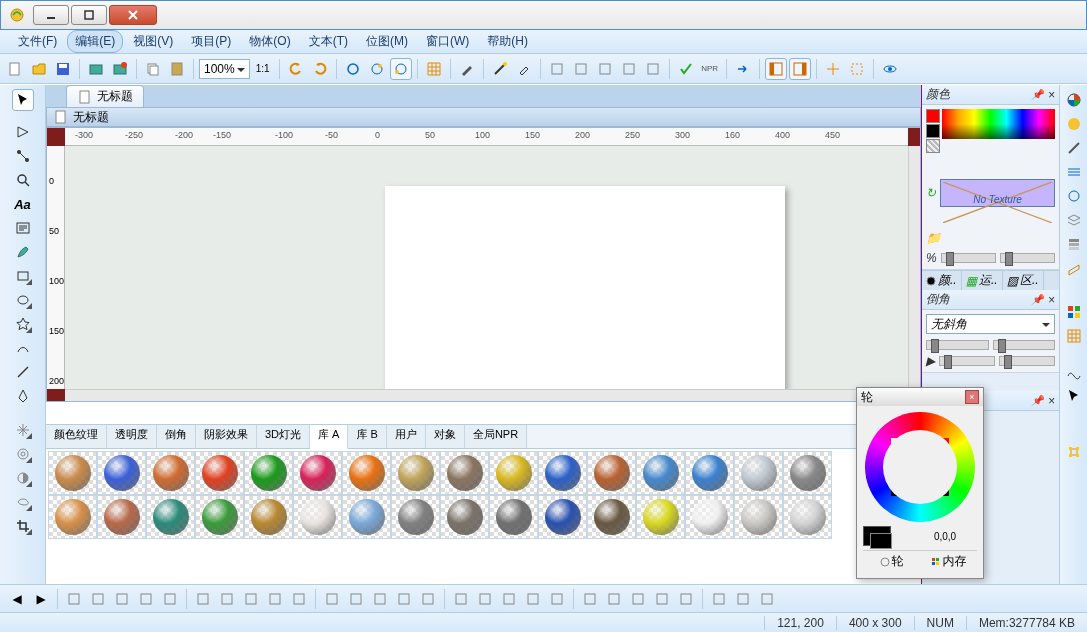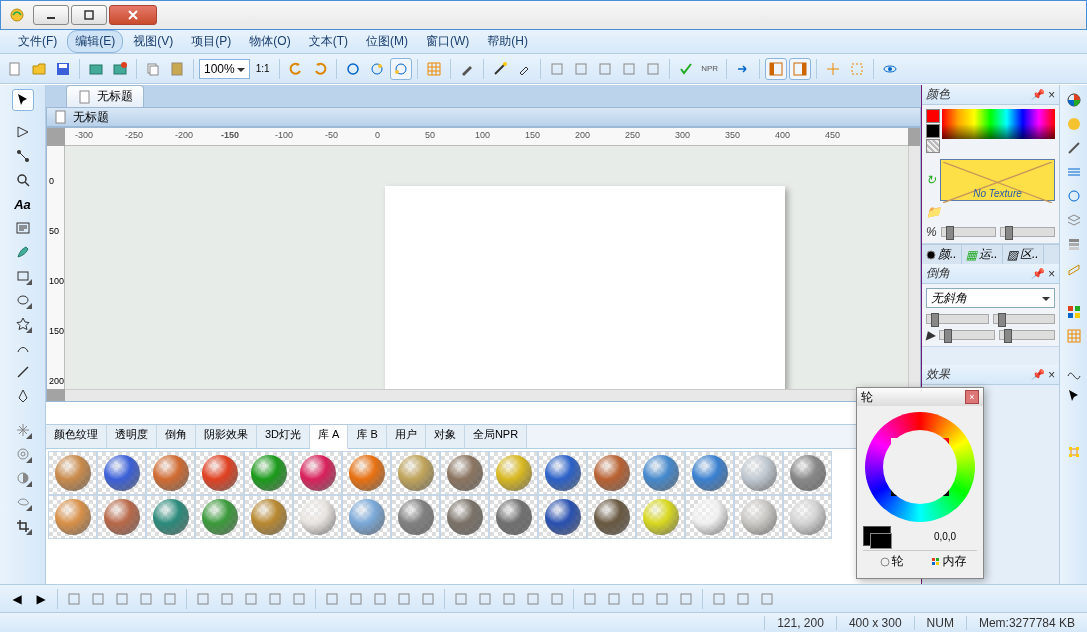--- a/index.html
+++ b/index.html
@@ -34,21 +34,21 @@
 .ltool.dd::after{content:"";position:absolute;right:1px;bottom:1px;border:3px solid transparent;border-bottom-color:#555;border-right-color:#555;}
 
 .center { flex: 1; display: flex; flex-direction: column; position: relative; }
 
 
 .doc-tabs { height: 22px; background: #bcd4eb; display: flex; align-items:flex-end; padding-left: 20px;}
 .doc-tab { background: linear-gradient(#fdfeff,#e6eef8); border: 1px solid #9db8d4; border-bottom:none; padding: 2px 10px; border-radius: 4px 4px 0 0; display:flex; align-items:center; gap:4px;}
 .doc-area-hdr { height: 20px; background: linear-gradient(#d9e7f6,#b8d1ea); border:1px solid #9db8d4; display:flex; align-items:center; padding-left:6px; gap:4px;}
 
 
-.canvas-wrap { flex:1; background:#a3a3a3; border:1px solid #9db8d4; position:relative; overflow:hidden;}
+.canvas-wrap { flex:1; background:#7f1d1d; border:1px solid #9db8d4; position:relative; overflow:hidden;}
 .ruler-h { position:absolute; top:0; left:18px; right:12px; height:18px; background:#f8f8f8; border-bottom:1px solid #bbb; font-size:9px; color:#555;}
 .ruler-v { position:absolute; top:18px; left:0; width:18px; bottom:12px; background:#f8f8f8; border-right:1px solid #bbb;}
 .ruler-tick-h { position:absolute; top:2px; font-size:9px;}
 .ruler-tick-v { position:absolute; left:2px; font-size:9px;}
 .canvas-bg { position:absolute; top:18px; left:18px; right:12px; bottom:12px; background:#e8ece8;}
 .page { position:absolute; background:#fff; box-shadow: 3px 3px 6px rgba(0,0,0,.3);}
 .scroll-h { position:absolute; left:18px; right:12px; bottom:0; height:12px; background:#e8e8e8; border-top:1px solid #ccc;}
 .scroll-v { position:absolute; top:18px; right:0; width:12px; bottom:12px; background:#e8e8e8; border-left:1px solid #ccc;}
 
 
@@ -56,21 +56,21 @@
 .right-vtoolbar { width:28px; background:linear-gradient(90deg,#e9f3fc,#d6e8f9); border-left:1px solid #b5cde0; display:flex; flex-direction:column; align-items:center; padding-top:4px; gap:2px;}
 .panel-hdr { height:20px; background:linear-gradient(#e9f3fc,#d6e8f9); border-bottom:1px solid #b5cde0; display:flex; align-items:center; padding:0 4px; font-size:11px; color:#333; gap:4px;}
 .panel-hdr .spacer{flex:1;}
 .pin{font-size:10px;}
 .panel-body { background:#f0f4f8; border-bottom:1px solid #c5d6e6; padding:4px;}
 .color-row { display:flex; gap:2px; align-items:flex-start;}
 .swatch-col { display:flex; flex-direction:column; gap:1px;}
 .swatch { width:14px; height:14px; border:1px solid #888;}
 .gradient-box { flex:1; height:30px; background: linear-gradient(to right, red,orange,yellow,lime,cyan,blue,magenta,red); position:relative;}
 .gradient-box::before{content:"";position:absolute;inset:0;background:linear-gradient(to bottom, rgba(255,255,255,0), rgba(255,255,255,0) 50%, rgba(0,0,0,.6));}
-.tex-box { border:1px solid #5a7ca8; background:#fde047; height:42px; display:flex; align-items:center; justify-content:center; margin:0 0; position:relative;}
+.tex-box { border:1px solid #5a7ca8; background:#c4b5fd; height:28px; display:flex; align-items:center; justify-content:center; margin:20px 0; position:relative;}
 .tex-box svg{position:absolute;inset:2px;}
 .tex-label{position:absolute; bottom:1px; font-size:10px; color:#2a5aa8;}
 .slider-row{display:flex; align-items:center; gap:4px; font-size:10px; color:#333;}
 .mini-slider{flex:1; height:10px; background:#ddd; border:1px solid #aaa; position:relative;}
 .mini-slider::after{content:"";position:absolute;left:4px;top:-2px;width:6px;height:12px;background:#888;border:1px solid #555;}
 .panel-tabs { display:flex; height:20px; background:#d6e4f2; border-top:1px solid #b5cde0; font-size:10px;}
 .panel-tabs .pt { padding:2px 4px; border-right:1px solid #b5cde0; display:flex;align-items:center;gap:2px;}
 .combo { height:20px; border:1px solid #8ab; background:#fff; display:flex; align-items:center; padding:0 4px; position:relative;}
 .combo::after{content:"";position:absolute;right:4px;top:8px;border:4px solid transparent;border-top-color:#333;}
 
@@ -442,31 +442,31 @@
       <svg class="ic" viewBox="0 0 16 16">
           <rect x="3" y="2" width="9" height="12" fill="#fff" stroke="#888"></rect>
         </svg>
       <span>无标题</span>
     </div>
     <div class="canvas-wrap" style="height:275px;flex:none;">
       <div class="ruler-h" id="rulerH">
           <span class="ruler-tick-h" style="left: 10px;">-300</span>
           <span class="ruler-tick-h" style="left: 60px;">-250</span>
           <span class="ruler-tick-h" style="left: 110px;">-200</span>
-          <span class="ruler-tick-h" style="left: 156px; font-weight: bold;">-150</span>
+          <span class="ruler-tick-h" style="left: 148px;">-150</span>
           <span class="ruler-tick-h" style="left: 210px;">-100</span>
           <span class="ruler-tick-h" style="left: 260px;">-50</span>
           <span class="ruler-tick-h" style="left: 310px;">0</span>
           <span class="ruler-tick-h" style="left: 360px;">50</span>
           <span class="ruler-tick-h" style="left: 410px;">100</span>
           <span class="ruler-tick-h" style="left: 460px;">150</span>
           <span class="ruler-tick-h" style="left: 510px;">200</span>
           <span class="ruler-tick-h" style="left: 560px;">250</span>
           <span class="ruler-tick-h" style="left: 610px;">300</span>
-          <span class="ruler-tick-h" style="left: 660px;">350</span>
+          <span class="ruler-tick-h" style="left: 660px;">160</span>
           <span class="ruler-tick-h" style="left: 710px;">400</span>
           <span class="ruler-tick-h" style="left: 760px;">450</span>
           <span class="ruler-tick-h" style="left: 857px;">500</span>
         </div>
       <div class="ruler-v" id="rulerV">
           <span class="ruler-tick-v" style="top: 30px;">0</span>
           <span class="ruler-tick-v" style="top: 80px;">50</span>
           <span class="ruler-tick-v" style="top: 130px;">100</span>
           <span class="ruler-tick-v" style="top: 180px;">150</span>
           <span class="ruler-tick-v" style="top: 230px;">200</span>

